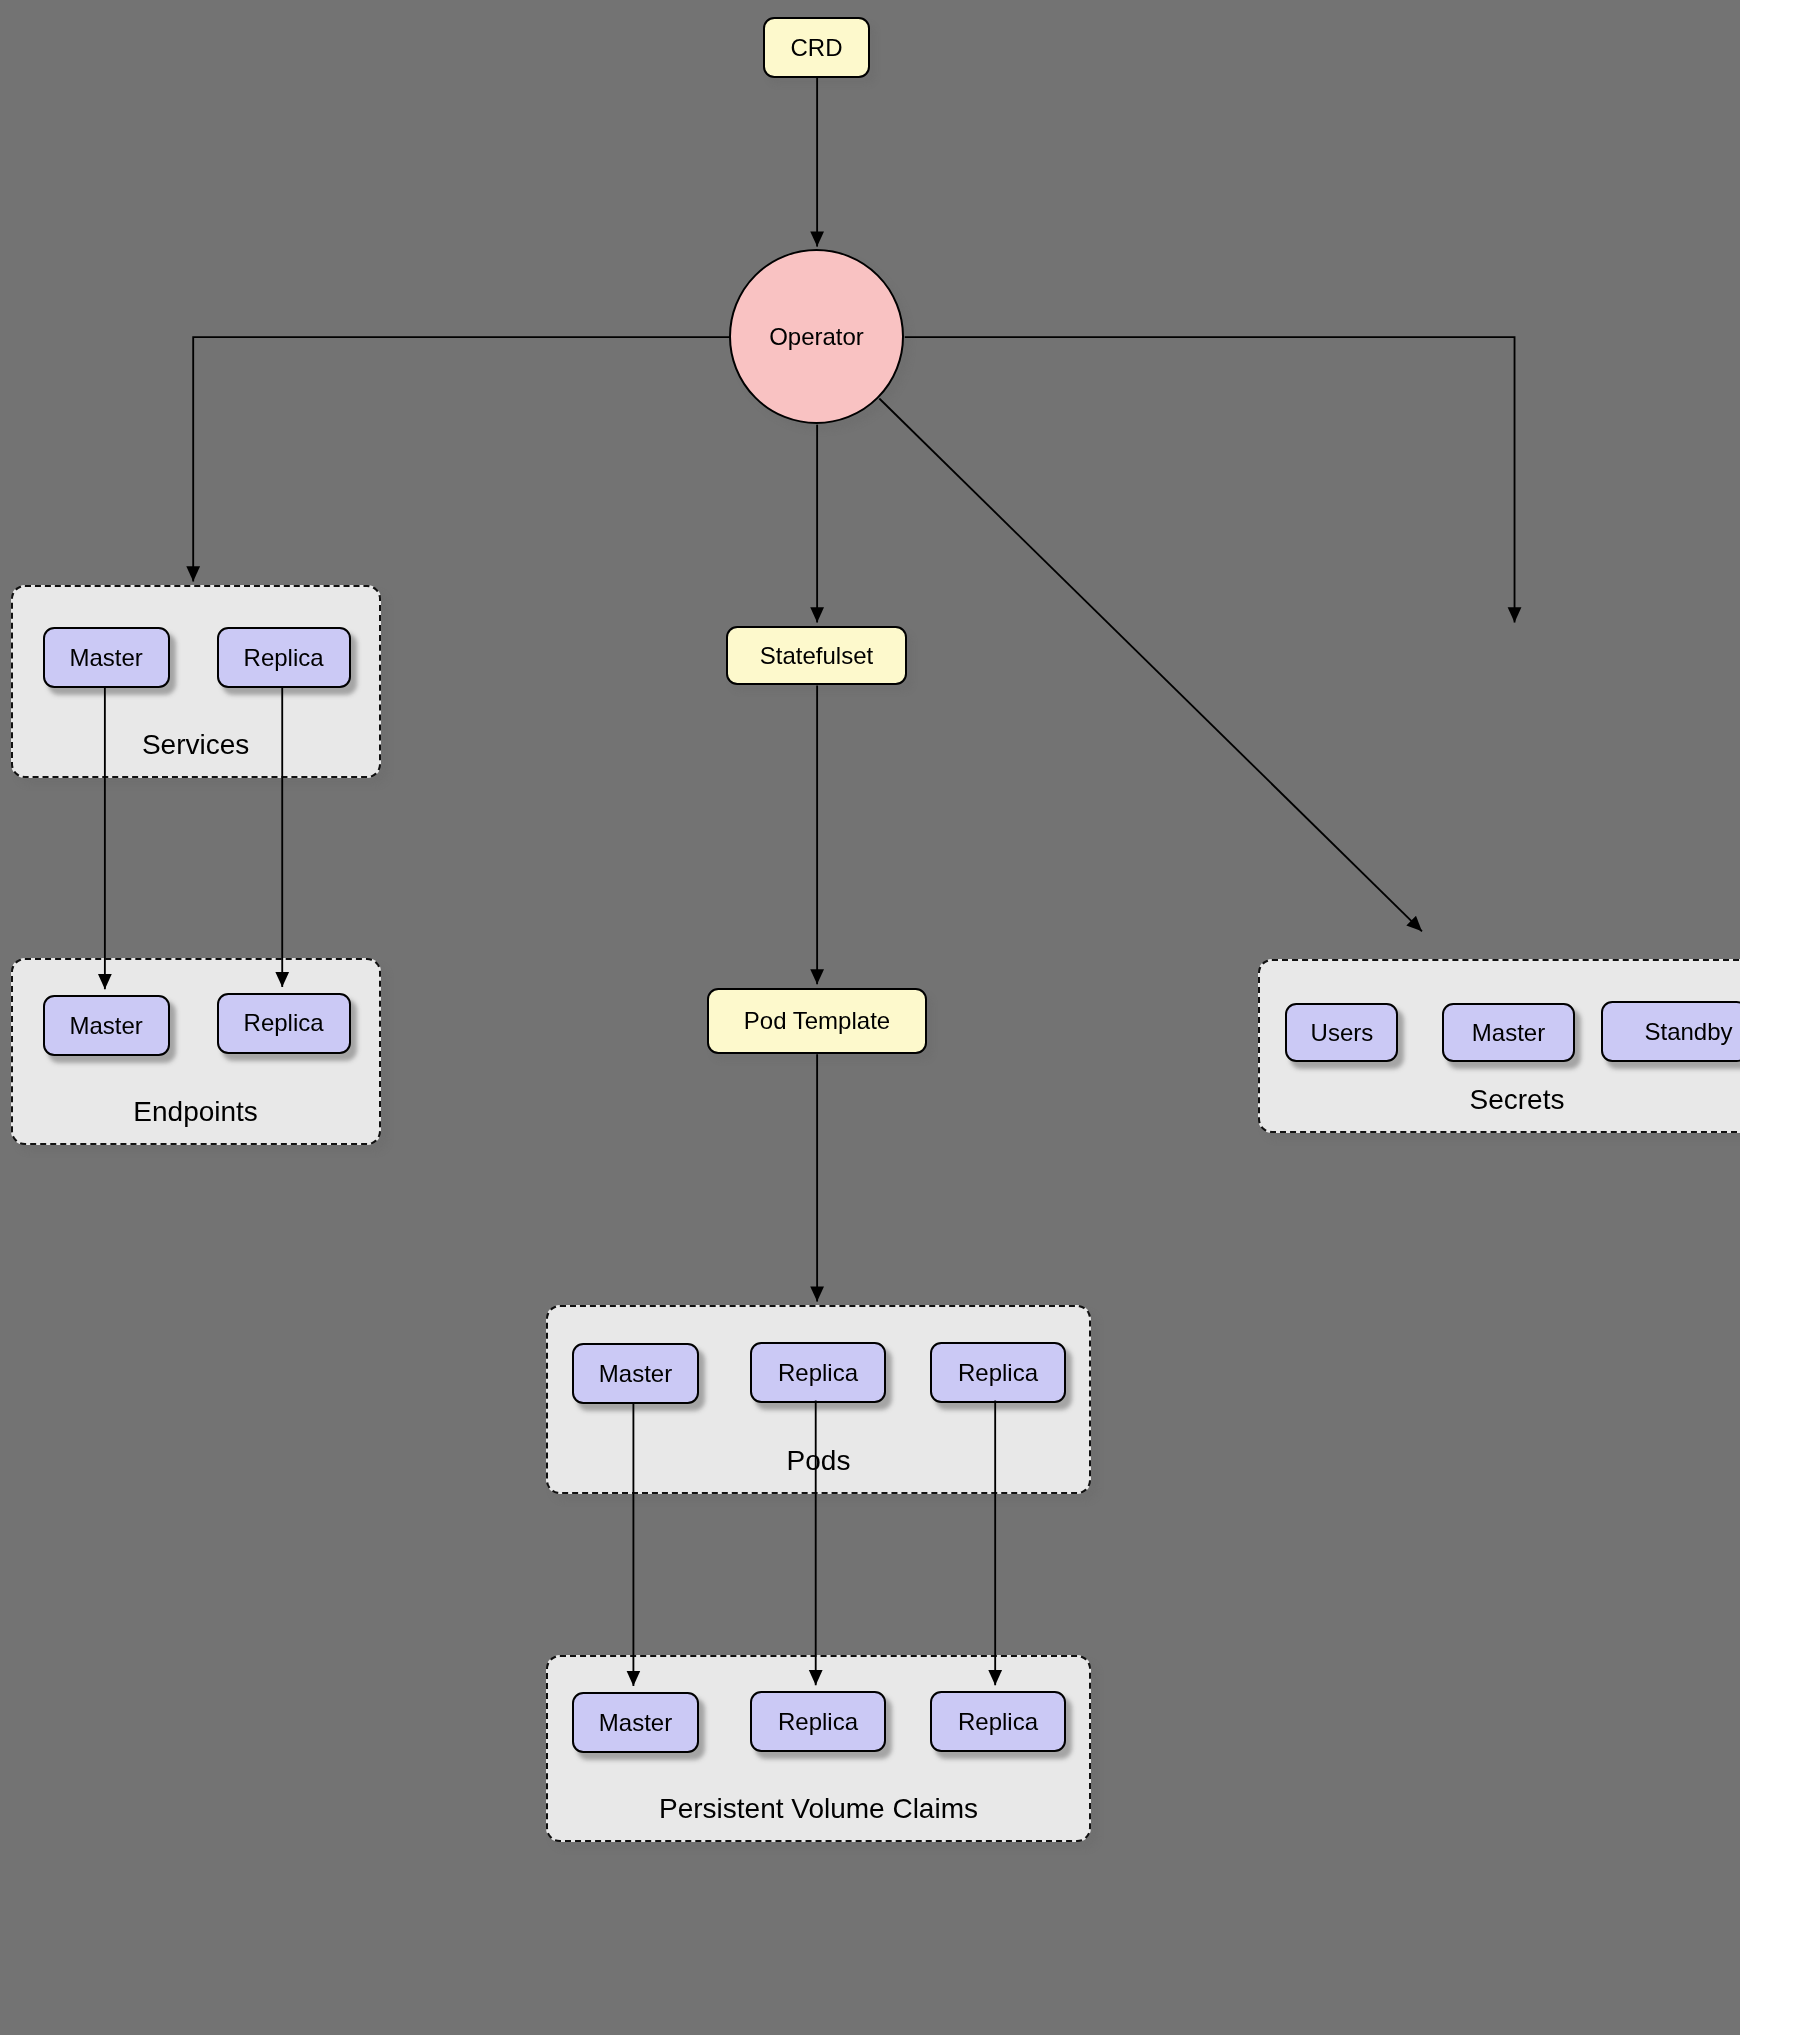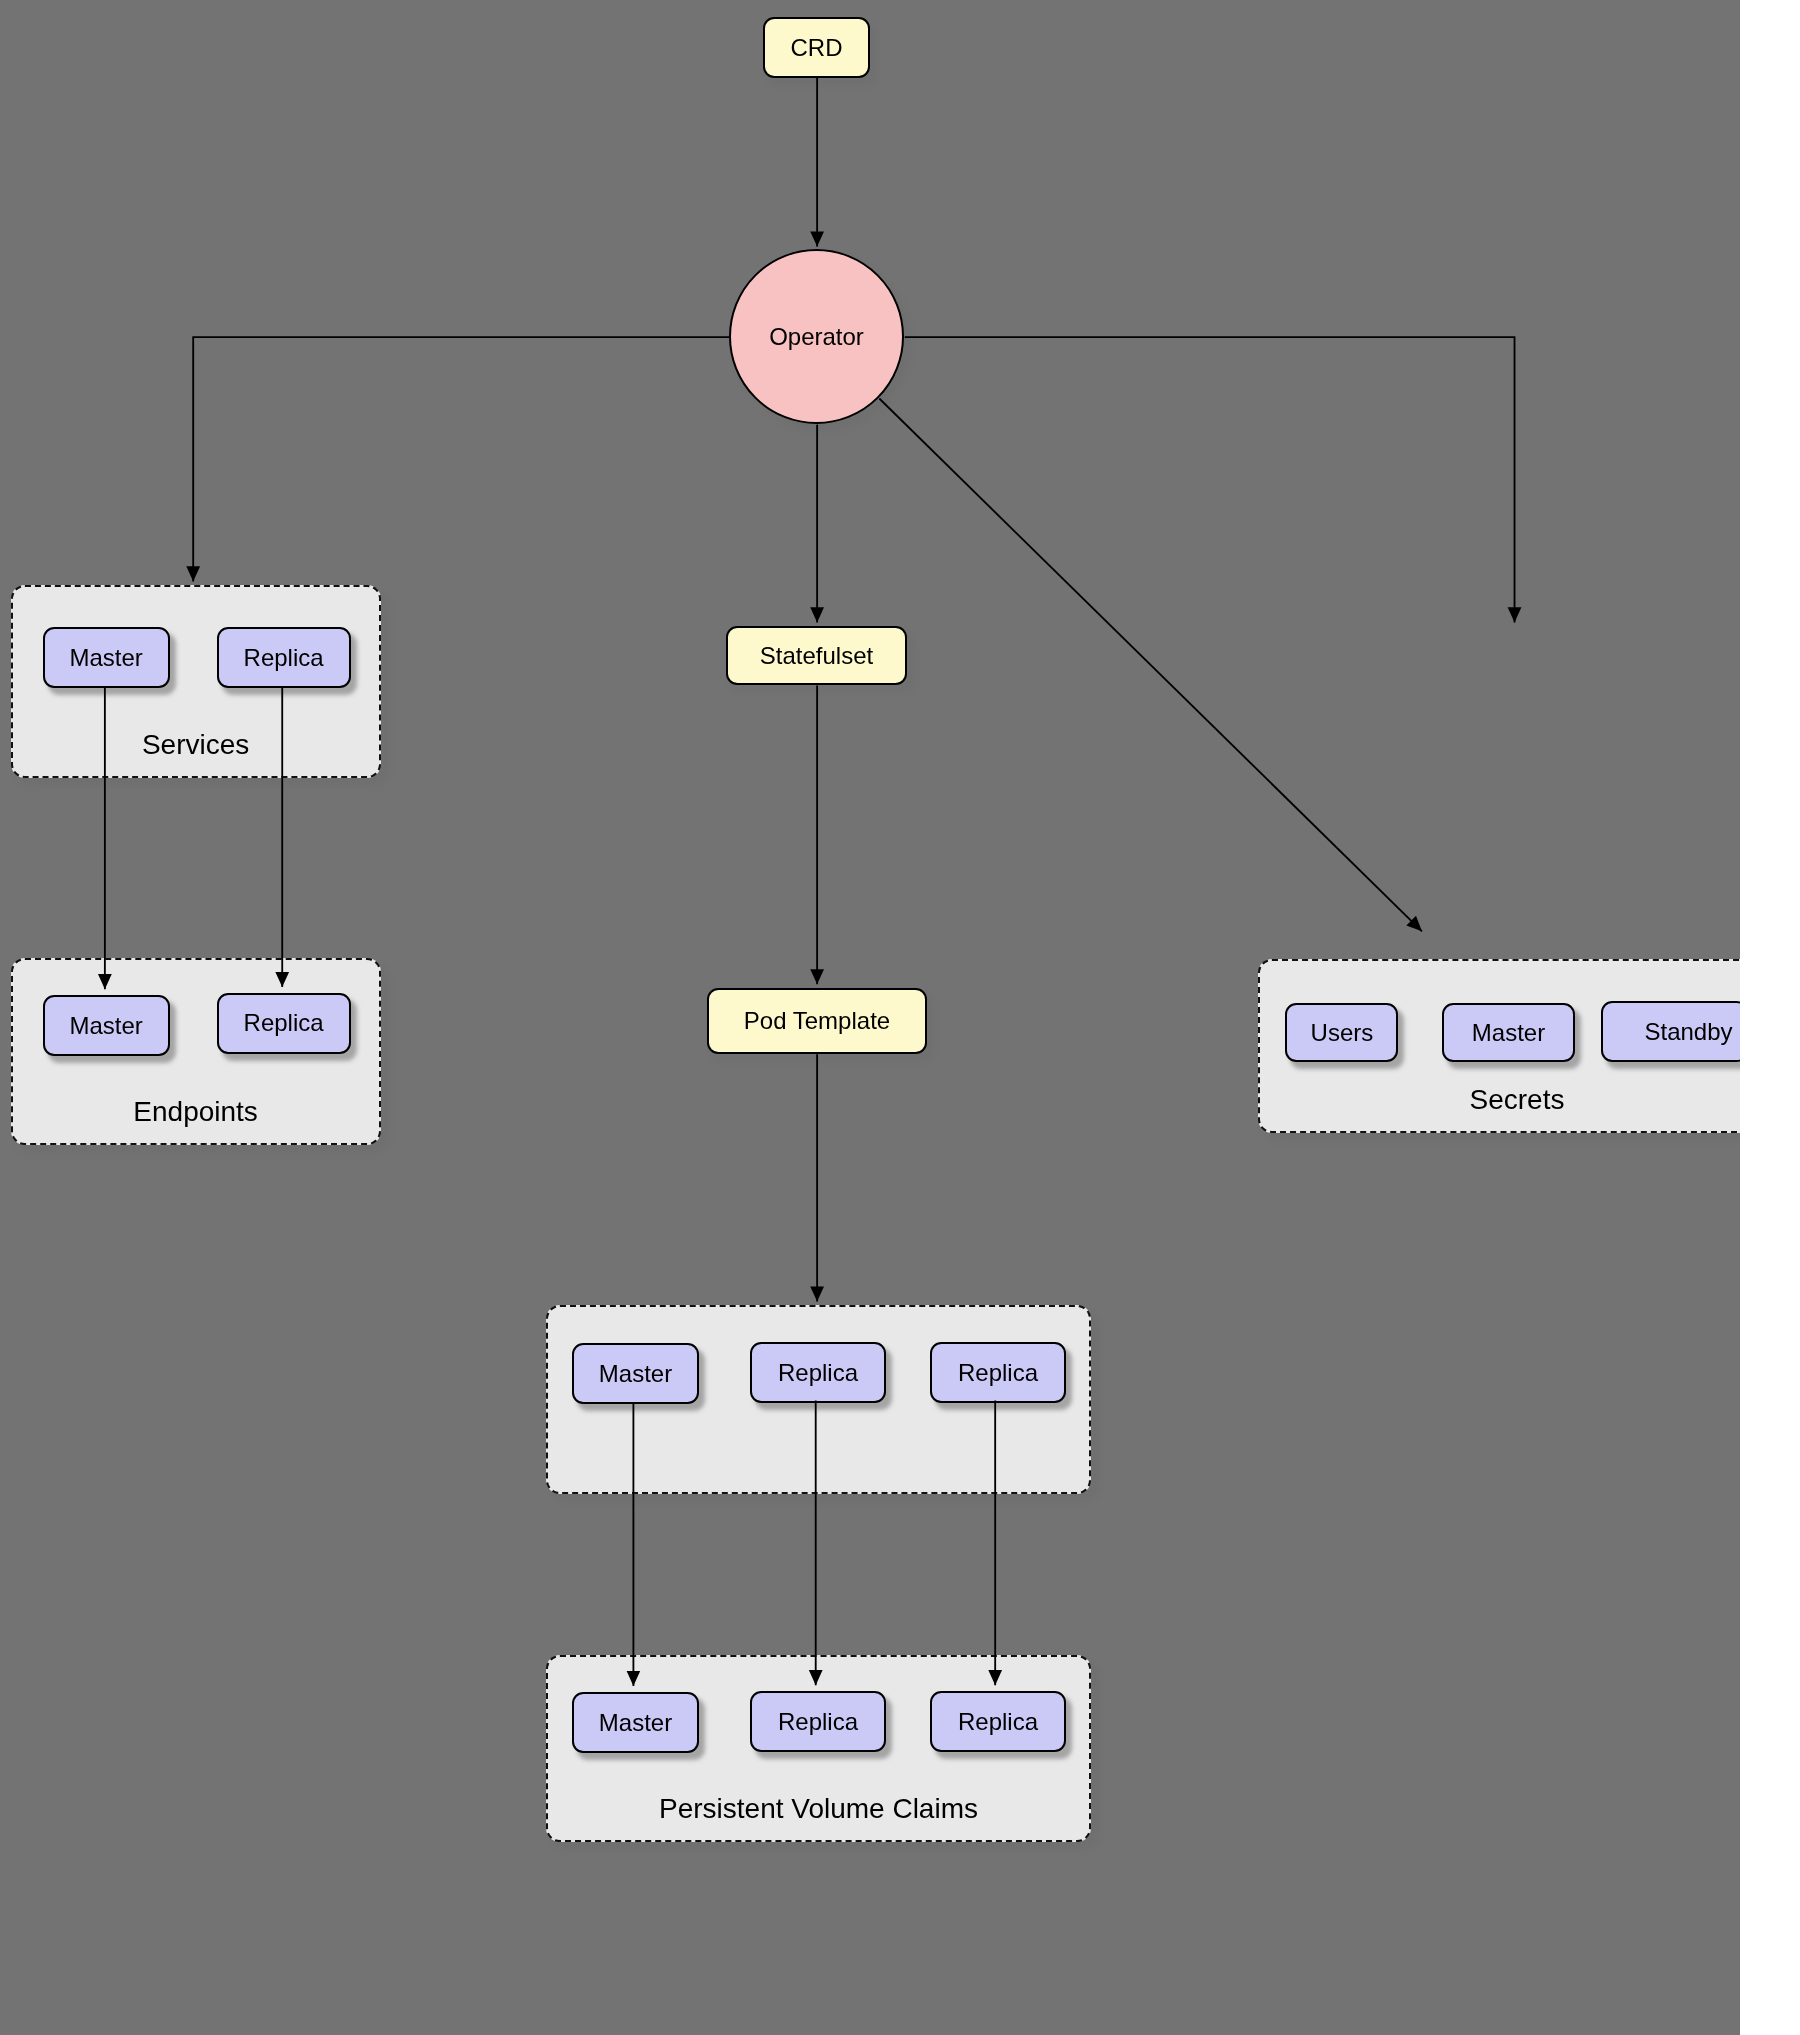--- a/index.html
+++ b/index.html
@@ -88,20 +88,21 @@
     <div class="node pnode" style="left:25.4px;top:42px;width:113px;height:59px;">Users</div>
     <div class="node pnode" style="left:182px;top:42px;width:133px;height:59px;">Master</div>
     <div class="node pnode" style="left:341px;top:40px;width:147px;height:61px;padding-left:28px;">Standby</div>
     <div class="group-label">Secrets</div>
   </div>
 
   <div class="group" style="left:546px;top:1305px;width:545px;height:189px;">
     <div class="node pnode" style="left:24px;top:36px;width:127px;height:61px;">Master</div>
     <div class="node pnode" style="left:202px;top:35px;width:136px;height:61px;">Replica</div>
     <div class="node pnode" style="left:382px;top:35px;width:136px;height:61px;">Replica</div>
+    <div class="group-label">Pods</div>
   </div>
 
   <div class="group" style="left:546px;top:1655px;width:545px;height:187px;">
     <div class="node pnode" style="left:24px;top:35px;width:127px;height:61px;">Master</div>
     <div class="node pnode" style="left:202px;top:34px;width:136px;height:61px;">Replica</div>
     <div class="node pnode" style="left:382px;top:34px;width:136px;height:61px;">Replica</div>
     <div class="group-label">Persistent Volume Claims</div>
   </div>
 
 </div>

